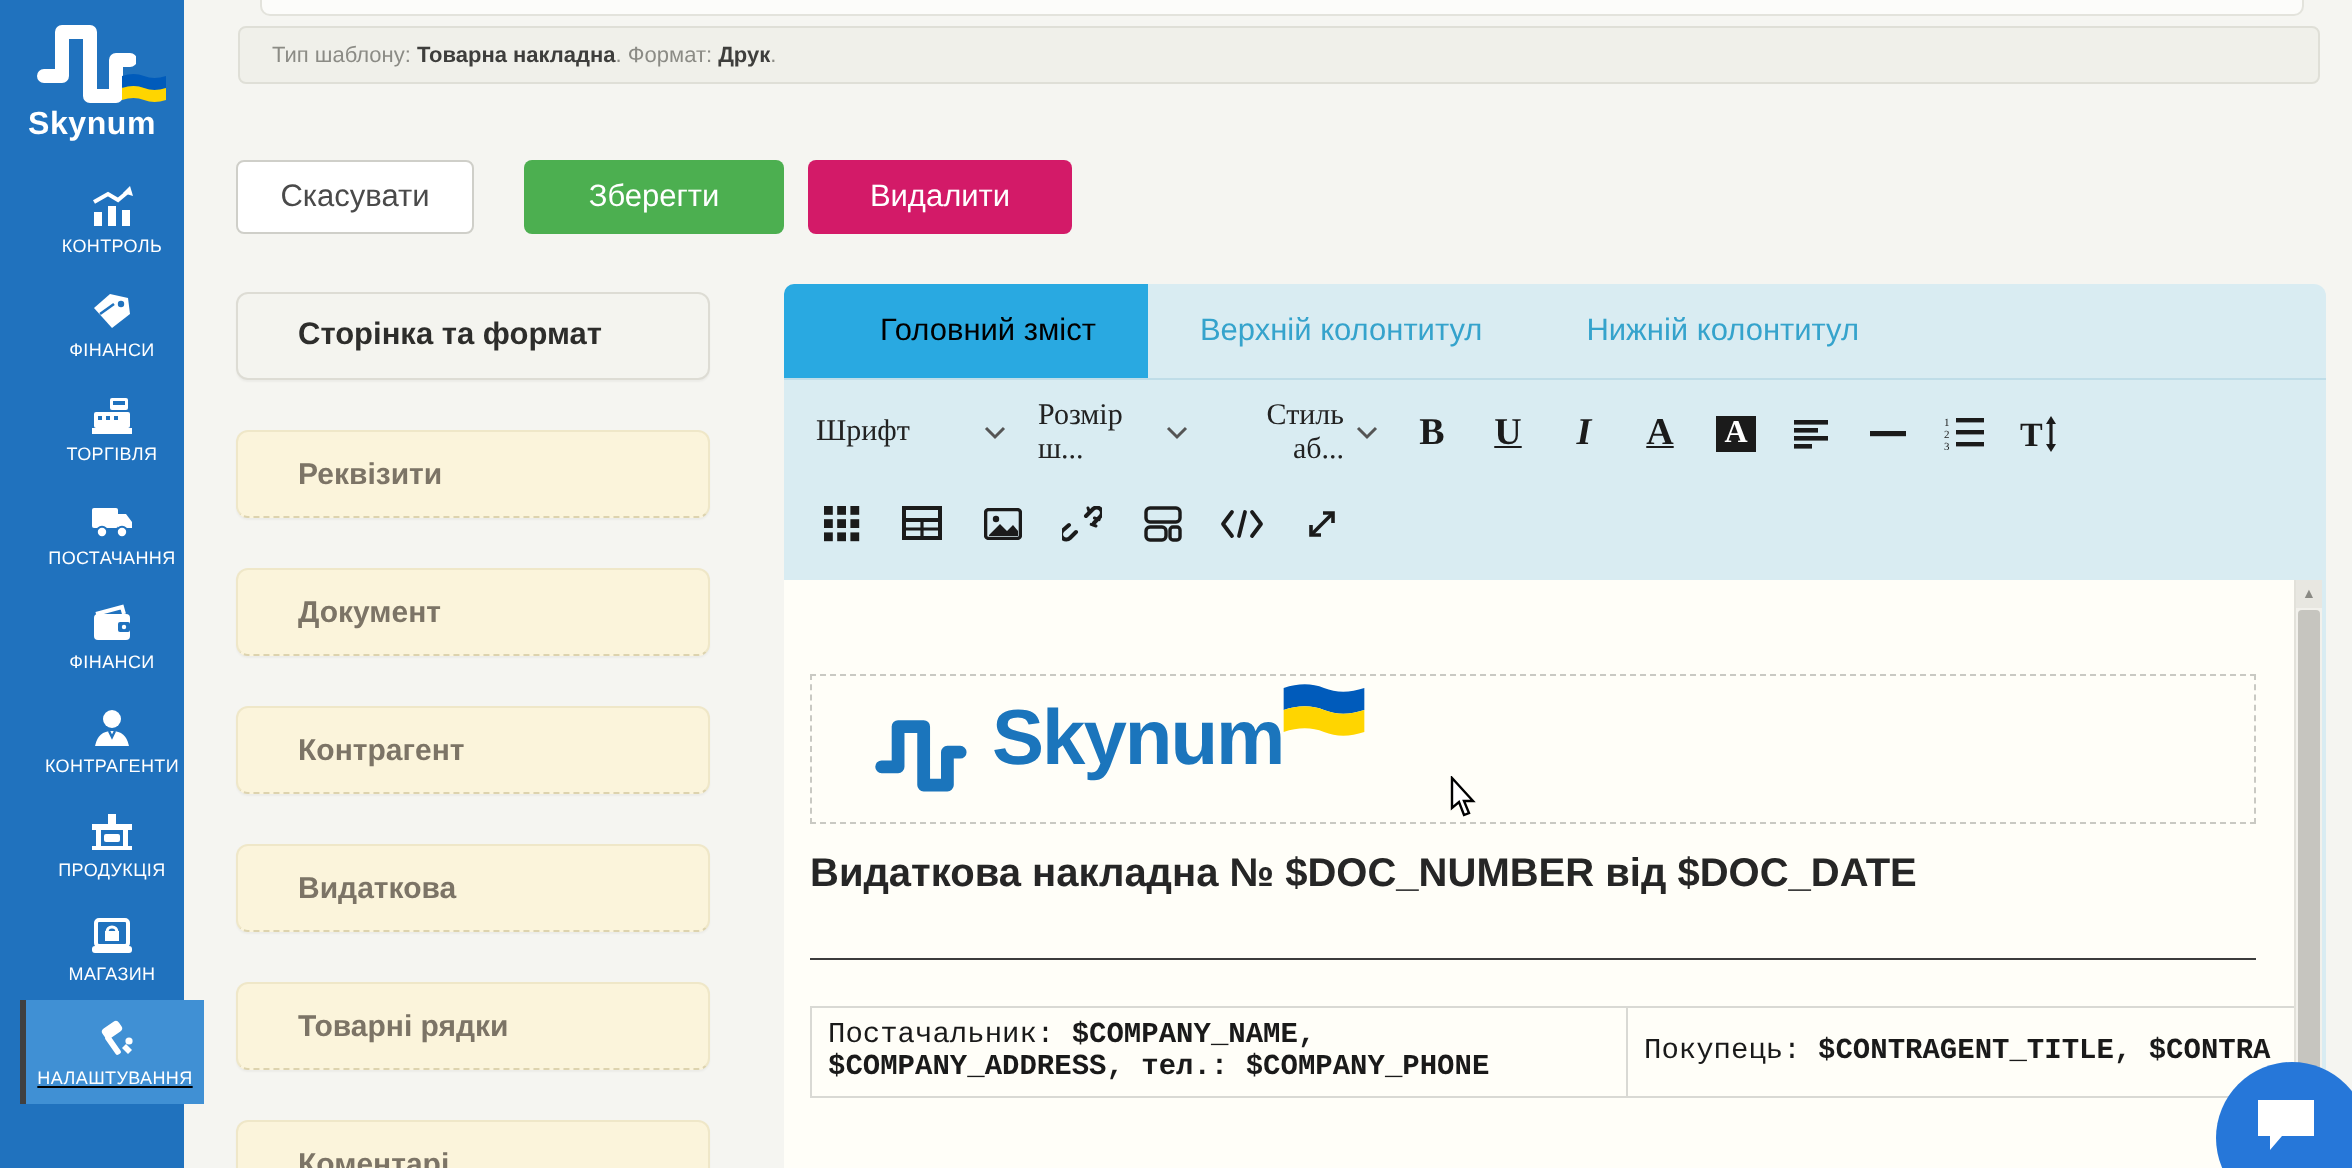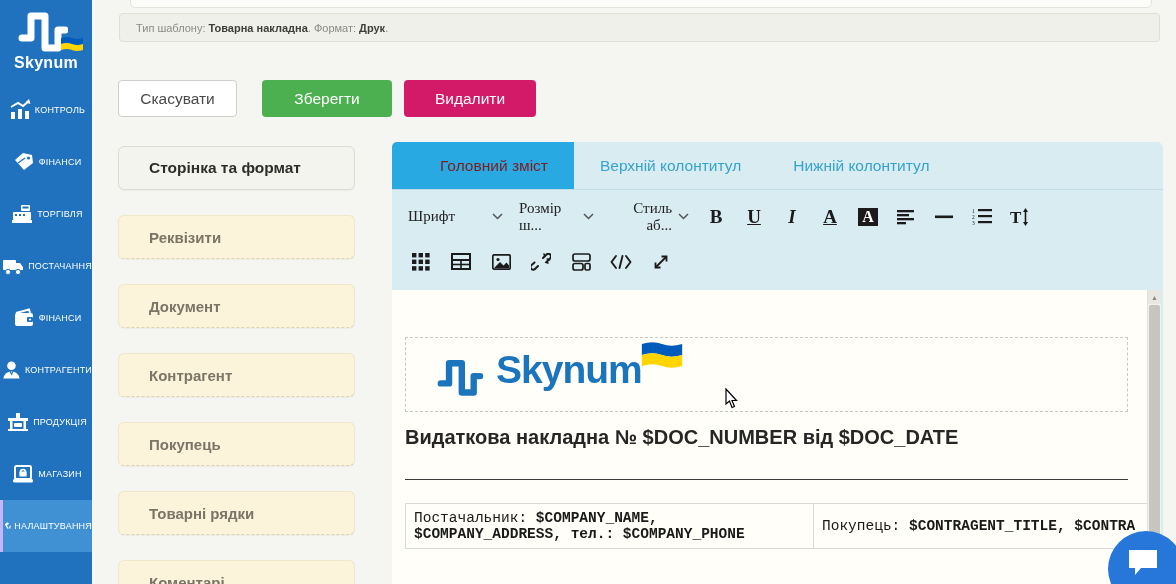--- a/index.html
+++ b/index.html
@@ -6,23 +6,23 @@
   html,body { width:1176px; height:584px; overflow:hidden; }
   body { font-family:"Liberation Sans", sans-serif; background:#f3f4f2; }
   #stage { position:relative; width:1176px; height:584px; background:#f5f5f1; overflow:hidden; }
 
   
   .sidebar { position:absolute; left:0; top:0; width:92px; height:584px; background:#2072be; z-index:5; }
   .brand { position:relative; height:84px; text-align:center; cursor:pointer; }
   .brand-mark { position:absolute; left:18px; top:8px; }
   .brand-flag { position:absolute; left:60px; top:36px; }
   .brand-name { position:absolute; left:0; top:54px; width:92px; color:#fff; font-size:16px; font-weight:bold; letter-spacing:.3px; }
-  .nav-item { position:relative; width:92px; height:52px; display:flex; flex-direction:row; align-items:center; justify-content:center; gap:2px; cursor:pointer; }
+  .nav-item { position:relative; width:92px; height:52px; display:flex; flex-direction:column; align-items:center; justify-content:center; gap:2px; cursor:pointer;margin-left:10px; }
   .nav-item .nav-label { color:#fff; font-size:9px; letter-spacing:.2px; white-space:nowrap; }
-  .nav-item.active { background:#4090d4; border-left:3px solid #c4b5fd; }
+  .nav-item.active { background:#4090d4; border-left:3px solid #404040;text-decoration:underline; }
   .nav-icon { width:26px; height:24px; display:block; }
 
   
   .top-white-box { position:absolute; left:130px; top:-22px; width:1022px; height:30px; background:#fcfcfa; border:1px solid #e3e3dc; border-radius:5px; }
   .info-bar { position:absolute; left:119px; top:13px; width:1041px; height:29px; background:#f0f0ea; border:1px solid #dfdfd7; border-radius:4px; display:flex; align-items:center; padding:0 16px; font-size:11px; color:#8b8b85; }
   .info-bar b { color:#3e3e3c; }
   .info-bar span { white-space:pre; }
 
   
   .btn { position:absolute; top:80px; height:37px; border-radius:4px; border:none; font-size:15.5px; font-family:"Liberation Sans",sans-serif; cursor:pointer; }
@@ -32,21 +32,21 @@
 
   
   .accordion { position:absolute; left:118px; top:146px; width:237px; }
   .acc-item { height:44px; margin-bottom:25px; border-radius:6px; display:flex; align-items:center; padding:0 30px; font-size:15px; font-weight:bold; cursor:pointer; background:#fbf4db; border:1px solid #efe7c8; border-bottom:1px dashed #ddd3ae; color:#7c7466; box-shadow:0 1px 1px rgba(0,0,0,.04); }
   .acc-item.active { background:#f4f4ef; border:1px solid #dddcd4; color:#2d2d2b; font-size:15.5px; }
 
   
   .editor-panel { position:absolute; left:392px; top:142px; width:771px; height:442px; background:#d9ecf2; border-radius:6px 6px 0 0; }
   .tabs { display:flex; height:48px; border-bottom:1px solid #bfdde8; }
   .tab { display:flex; align-items:center; padding:0 26px; font-size:15.5px; color:#35a3cc; cursor:pointer; white-space:nowrap; }
-  .tab.active { background:#29a9e1; color:#7f1d1d; border-radius:5px 0 0 0;padding-left:48px; }
+  .tab.active { background:#29a9e1; color:#000000; border-radius:5px 0 0 0;padding-left:48px; }
 
   .toolbar { padding:4px 10px 0 10px; }
   .tb-row { display:flex; align-items:center; height:45px; }
   .tb-row1 { gap:4px; }
   .tb-select { display:flex; align-items:center; gap:6px; font-family:"Liberation Serif",serif; font-size:15px; color:#222; padding:4px 6px; cursor:pointer; }
   .tb-select .w1{ width:78px; } .tb-select .w2{ width:58px; } .tb-select .w3{ width:62px;text-align:right; }
   .tb-btn { min-width:34px; height:34px; display:flex; align-items:center; justify-content:center; cursor:pointer; border-radius:3px; color:#1b1b1b; }
   .glyph { font-family:"Liberation Serif",serif; font-size:19px; font-weight:bold; line-height:1; }
   .glyph.u { text-decoration:underline; }
   .glyph.i { font-style:italic; font-weight:bold; }
@@ -194,21 +194,21 @@
 
   <button class="btn btn-cancel">Скасувати</button>
   <button class="btn btn-save">Зберегти</button>
   <button class="btn btn-delete">Видалити</button>
 
   <div class="accordion">
     <div class="acc-item active">Сторінка та формат</div>
     <div class="acc-item">Реквізити</div>
     <div class="acc-item">Документ</div>
     <div class="acc-item">Контрагент</div>
-    <div class="acc-item">Покупець</div>
+    <div class="acc-item">Видаткова</div>
     <div class="acc-item">Товарні рядки</div>
     <div class="acc-item">Коментарі</div>
   </div>
 
   <div class="editor-panel">
     <div class="tabs">
       <div class="tab active">Головний зміст</div>
       <div class="tab">Верхній колонтитул</div>
       <div class="tab">Нижній колонтитул</div>
     </div>

